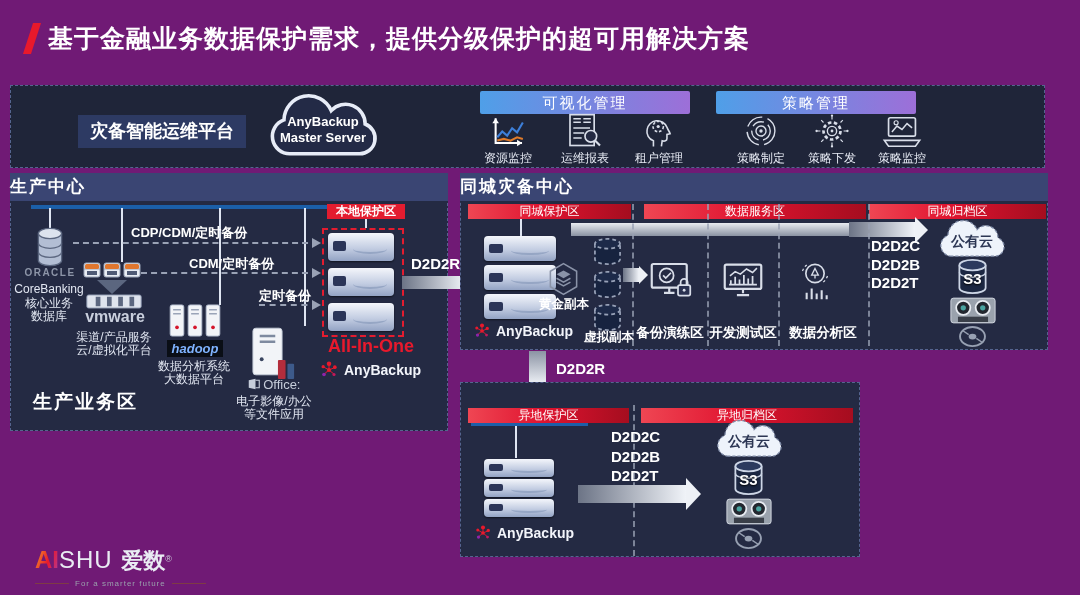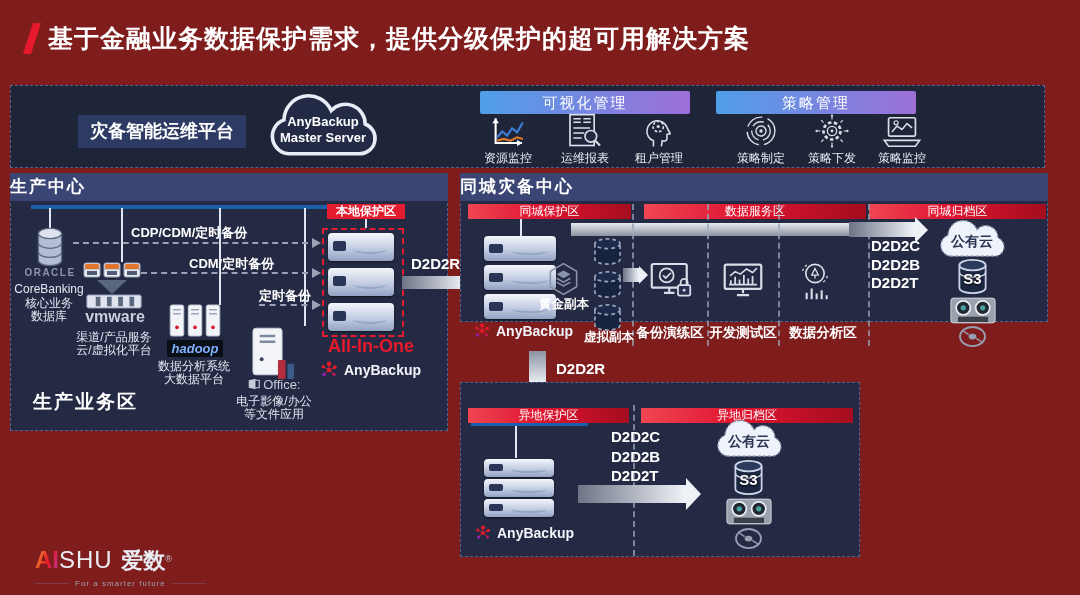--- a/index.html
+++ b/index.html
@@ -1,16 +1,16 @@
 <!DOCTYPE html>
 <html><head>
 <meta charset="utf-8">
 <style>
   html,body{margin:0;padding:0;background:#0a0d1c;}
-  #stage{position:relative;width:1080px;height:595px;background:#7f1d1d;overflow:hidden;
+  #stage{position:relative;width:1080px;height:595px;background:#701a75;overflow:hidden;
          font-family:"Liberation Sans","DejaVu Sans",sans-serif;color:#fff;}
   .abs{position:absolute;}
   
   .panel{position:absolute;background:#242a43;border:1px dashed #55648f;box-sizing:border-box;}
   .phead{position:absolute;left:-1px;top:-1px;right:-1px;height:28px;line-height:28px;text-align:left;
          color:#fff;font-weight:bold;font-size:17px;background:#3a4573;letter-spacing:2px;}
   .zbar{position:absolute;height:15px;line-height:15px;text-align:center;color:#fff;font-size:12px;
         background:linear-gradient(90deg,#ef4653 0%,#e01430 45%,#a50d1f 100%);}
   .vsep{position:absolute;width:0;border-left:2px dashed #9aa2b5;opacity:.75;}
   .stub{position:absolute;width:2px;background:#dfe5f2;}
@@ -340,21 +340,21 @@
         </svg>
       <span>AnyBackup</span>
     </div>
 
     <div class="abs" style="left:22px;top:215px;font-size:19px;font-weight:bold;letter-spacing:2px;">生产业务区</div>
   </div>
 
   <div class="flowlabel" style="left:411px;top:255px;font-size:15px;">D2D2R</div>
   <div class="garrow" style="left:402px;top:276px;width:63px;height:13px;"></div>
 
-  <div class="panel" style="left:460px;top:173px;width:588px;height:149px;">
+  <div class="panel" style="left:460px;top:173px;width:588px;height:177px;">
     <div class="phead">同城灾备中心</div>
 
     <div class="zbar" style="left:7px;top:30px;width:163px;">同城保护区</div>
     <div class="zbar" style="left:408px;top:30px;width:177px;">同城归档区</div>
     <div class="zbar" style="left:183px;top:30px;width:222px;">数据服务区</div>
 
     <div class="abs" style="left:110px;top:49px;width:298px;height:13px;background:linear-gradient(180deg,#e8ebf0,#8a92a2);"></div>
     <div class="garrow" style="left:388px;top:48px;width:66px;height:15px;"></div>
 
     <div class="vsep" style="left:171px;top:30px;height:142px;"></div>

